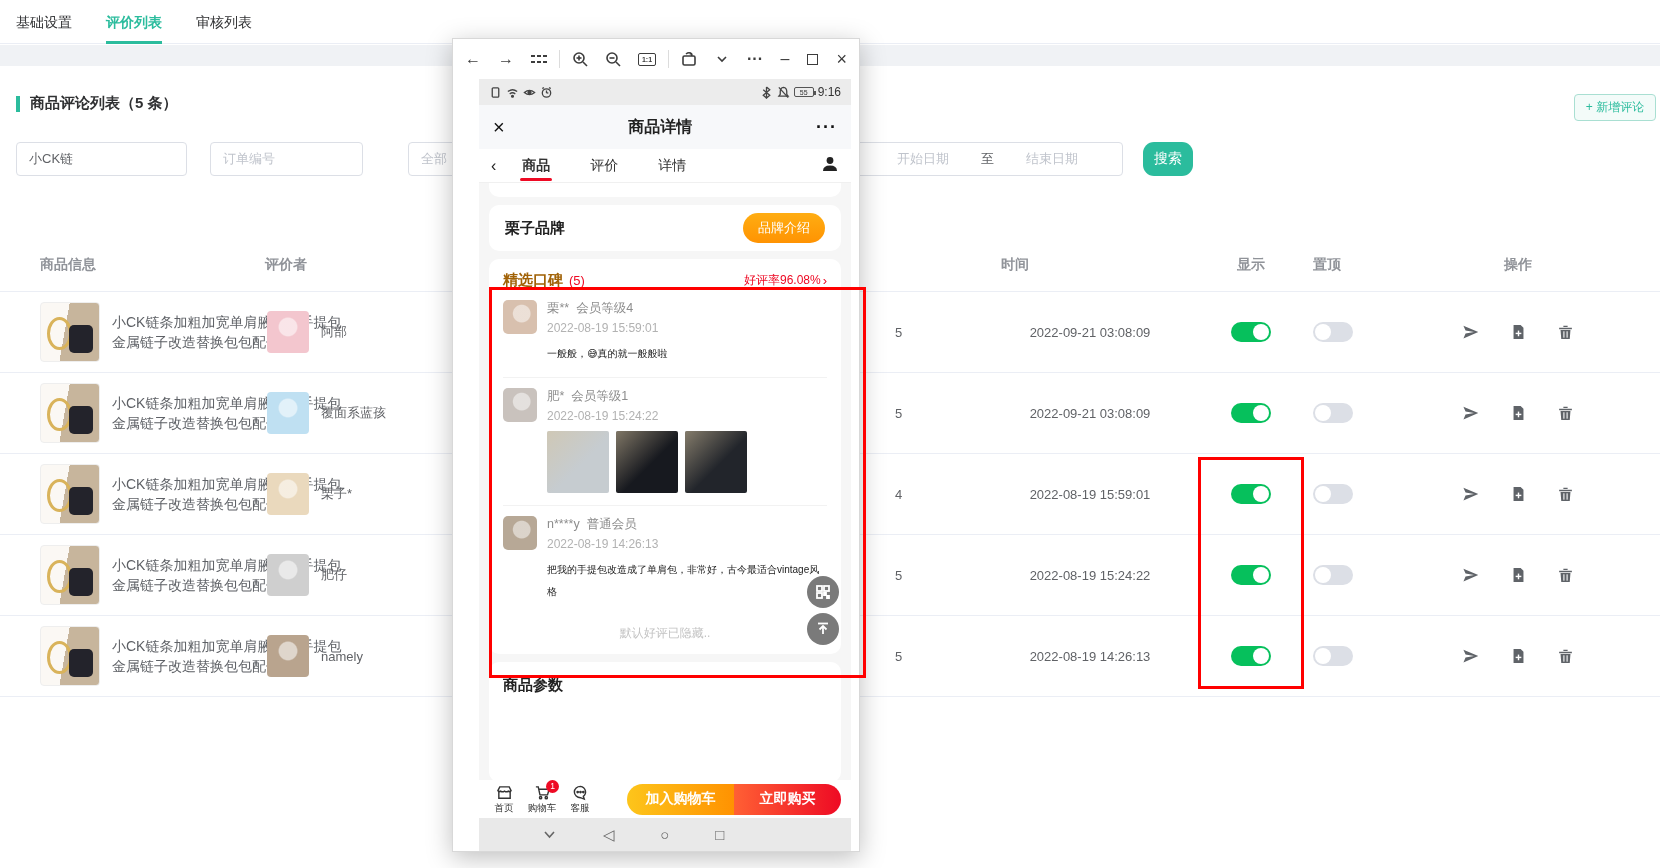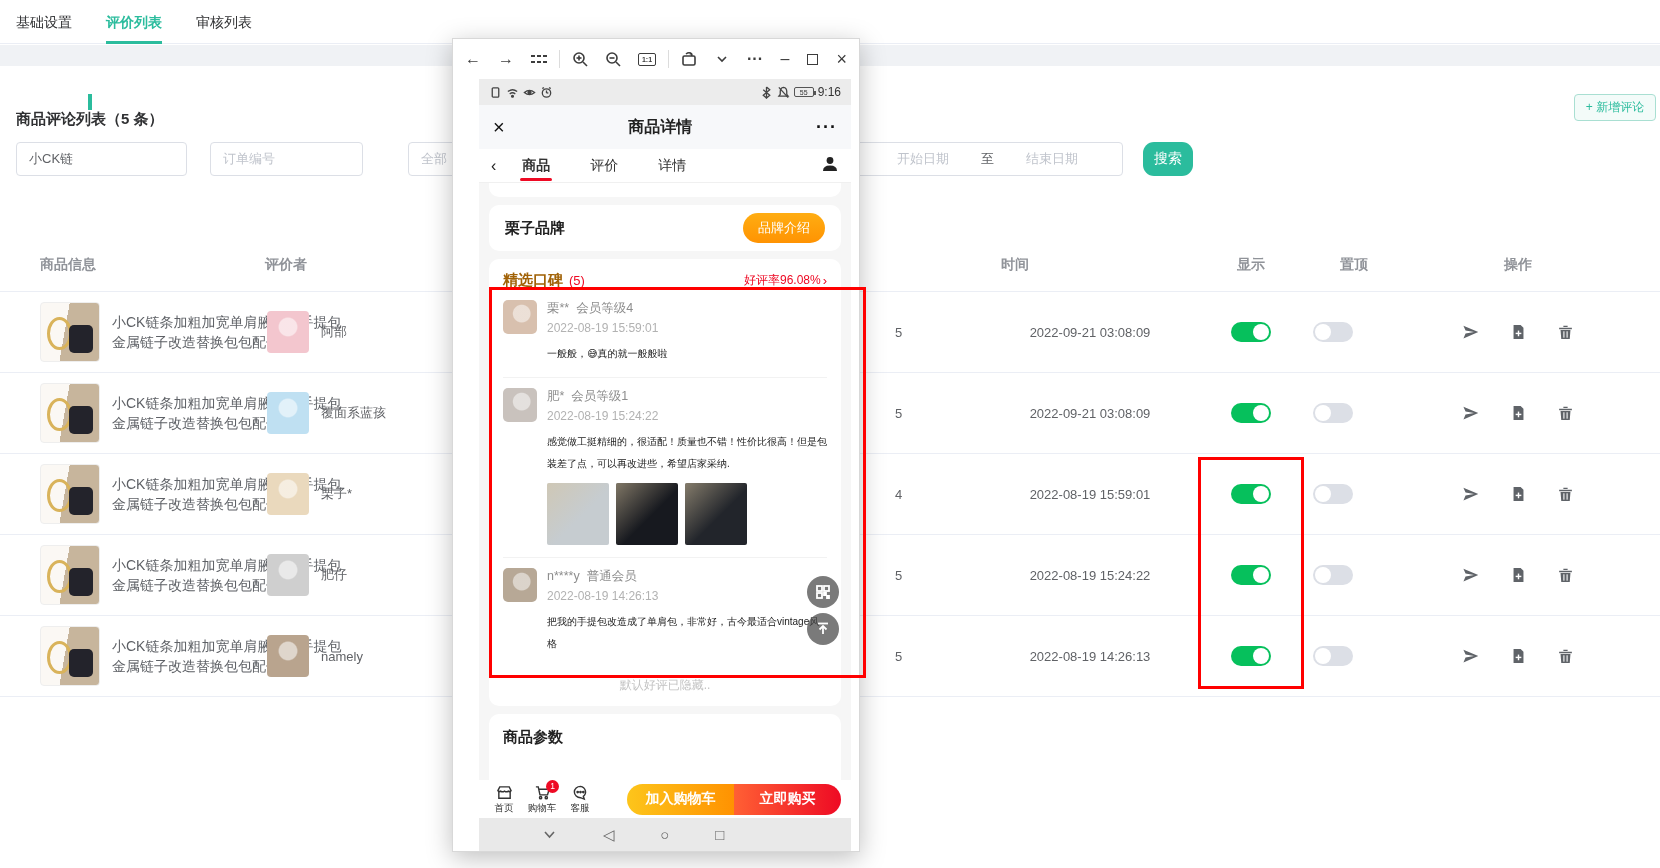--- a/index.html
+++ b/index.html
@@ -11,42 +11,42 @@
   #toptabs { position:absolute; left:0; top:0; width:1660px; height:44px; background:#fff;
     border-bottom:1px solid #ebeef5; display:flex; align-items:center; padding-left:16px; gap:34px; z-index:1;}
   .ptab { font-size:14px; color:#303133; height:44px; line-height:44px; position:relative; cursor:pointer;}
   .ptab.active { color:#2bbc9d; font-weight:bold; }
   .ptab.active::after { content:""; position:absolute; left:0; right:0; bottom:0; height:3px; background:#2bbc9d; }
   #graystrip { position:absolute; left:0; top:45px; width:1660px; height:21px; background:#f0f2f5; }
 
   
   #panel { position:absolute; left:0; top:66px; width:1660px; height:802px; background:#fff; }
 
-  #sec-title { position:absolute; left:16px; top:28px; display:flex; align-items:center; gap:0;flex-direction:column; }
+  #sec-title { position:absolute; left:16px; top:28px; display:flex; align-items:center; gap:10px; }
   #sec-title .bar { width:4px; height:16px; background:#2bbc9d; }
   #sec-title .txt { font-size:15px; font-weight:bold; color:#303133; }
   #add-btn { position:absolute; left:1574px; top:28px; width:82px; height:27px; border:1px solid #a9dfd2;
     background:#f3fbf9; color:#2bbc9d; font-size:12px; border-radius:4px; display:flex; align-items:center;
     justify-content:center; cursor:pointer; }
 
   .inp { position:absolute; top:76px; height:34px; border:1px solid #dcdfe6; border-radius:4px; background:#fff;
     font-size:13px; display:flex; align-items:center; padding:0 12px; }
   .inp .ph { color:#c0c4cc; } .inp .val { color:#606266; }
   #inp1 { left:16px; width:171px; } #inp2 { left:210px; width:153px; } #inp3 { left:408px; width:152px; }
   #daterange { left:856px; width:267px; justify-content:space-between; padding:0 44px 0 40px; }
   #search-btn { position:absolute; left:1143px; top:76px; width:50px; height:34px; background:#2bbc9d; color:#fff;
     font-size:14px; border:none; border-radius:11px; display:flex; align-items:center; justify-content:center; cursor:pointer; }
 
   
   #thead { position:absolute; left:0; top:174px; width:1660px; height:52px; }
   #thead span { position:absolute; top:16px; font-size:14px; color:#909399; font-weight:bold; }
   .h-prod { left:40px; } .h-reviewer { left:265px; }
   .h-time { left:940px; width:150px; text-align:center; }
   .h-show { left:1226px; width:50px; text-align:center; }
-  .h-pin  { left:1340px; width:50px; }
+  .h-pin  { left:1302px; width:50px; text-align:center; }
   .h-act  { left:1462px; width:112px; text-align:center; }
   #thead::after { content:""; position:absolute; left:0; right:0; bottom:0; border-bottom:1px solid #ebeef5; }
 
   #rows { position:absolute; left:0; top:226px; width:1660px; }
   .trow { position:relative; width:1660px; height:81px; border-bottom:1px solid #ebeef5; }
   .cell { position:absolute; top:50%; transform:translateY(-50%); font-size:13px; color:#606266; }
   .c-thumb { left:40px; } .c-title { left:112px; width:242px; line-height:20px; font-size:14px; color:#5e6166;}
   .c-reviewer { left:267px; display:flex; align-items:center; gap:12px; }
   .c-rating { left:895px; } .c-time { left:990px; width:200px; text-align:center; }
   .c-show { left:1231px; } .c-pin { left:1313px; }
@@ -531,21 +531,20 @@
   </div>
 
   <div class="review">
     <div class="rv-top">
       <div class="rv-avatar" style="background: rgb(201, 194, 189);"></div>
       <div class="rv-meta">
         <div class="nm"><span>肥*</span>&nbsp;&nbsp;<span>会员等级1</span></div>
         <div class="dt">2022-08-19 15:24:22</div>
       </div>
     </div>
-    <div class="rv-text">感觉做工挺精细的，很适配！质量也不错！性价比很高！但是包装差了点，可以再改进些，希望店家采纳.</div>
     <div class="rv-photos">
                   <div class="rphoto" style="background: rgb(198, 204, 208);"></div>
                   <div class="rphoto" style="background: rgb(23, 25, 31);"></div>
                   <div class="rphoto" style="background: rgb(34, 37, 43);"></div>
                 </div>
   </div>
 
   <div class="review">
     <div class="rv-top">
       <div class="rv-avatar" style="background: rgb(183, 168, 150);"></div>

